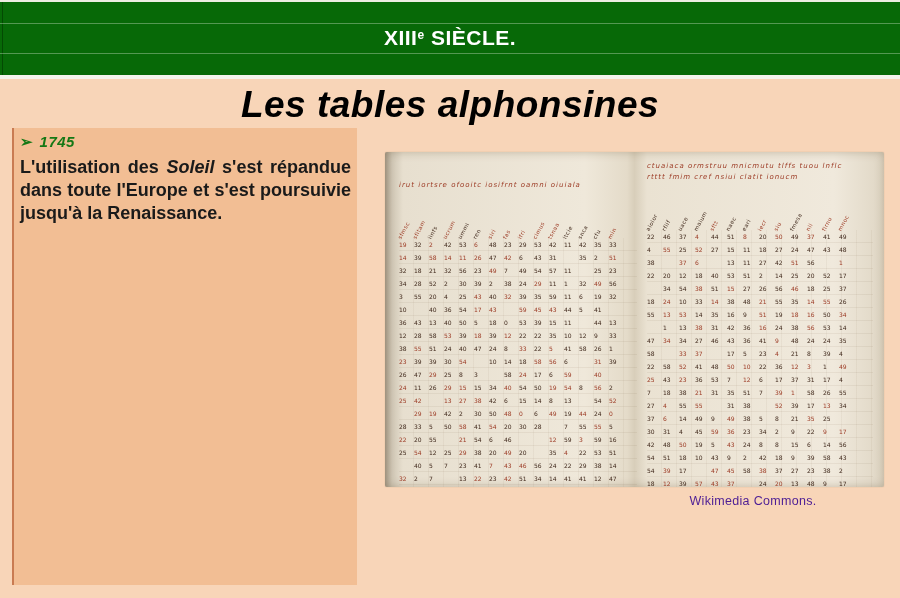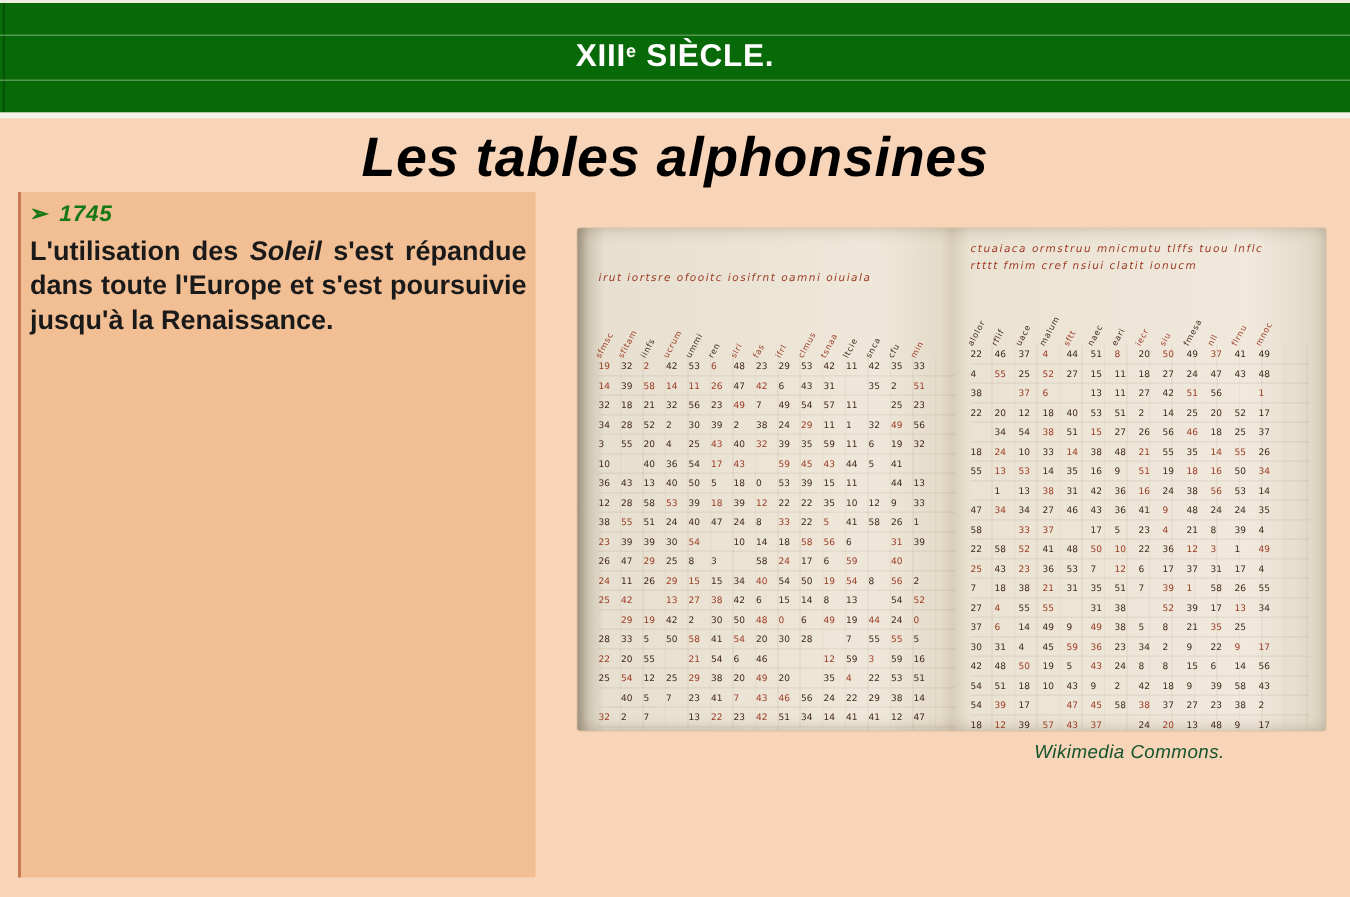--- a/index.html
+++ b/index.html
@@ -61,21 +61,21 @@
     letter-spacing:1px;height:11px;overflow:hidden}
   .mhead{position:relative;height:46px}
   .mhead span{position:absolute;bottom:-2px;font-size:5.5px;white-space:nowrap;
     transform:rotate(-62deg);transform-origin:0 100%;letter-spacing:.5px}
   .mbody{background:repeating-linear-gradient(90deg,transparent 0 14px,rgba(110,80,50,.06) 14px 15px)}
   .mrow{white-space:nowrap;font-size:6px;line-height:13px;height:13px;
     border-bottom:1px solid rgba(100,70,40,.07)}
   .mrow span{display:inline-block;overflow:hidden}
   .fig-caption{
     width:230px;margin:7px 0 0 253px;text-align:center;
-    font-size:12.5px;font-style:italic;color:#14532d;letter-spacing:.3px;
+    font-size:12.5px;color:#4c1d95;letter-spacing:.3px;
   }
 </style>
 </head>
 <body>
 
 <div class="slide">
 
   <div class="top-banner">
     <div class="vline"></div>
     <div class="hairline h1"></div>

